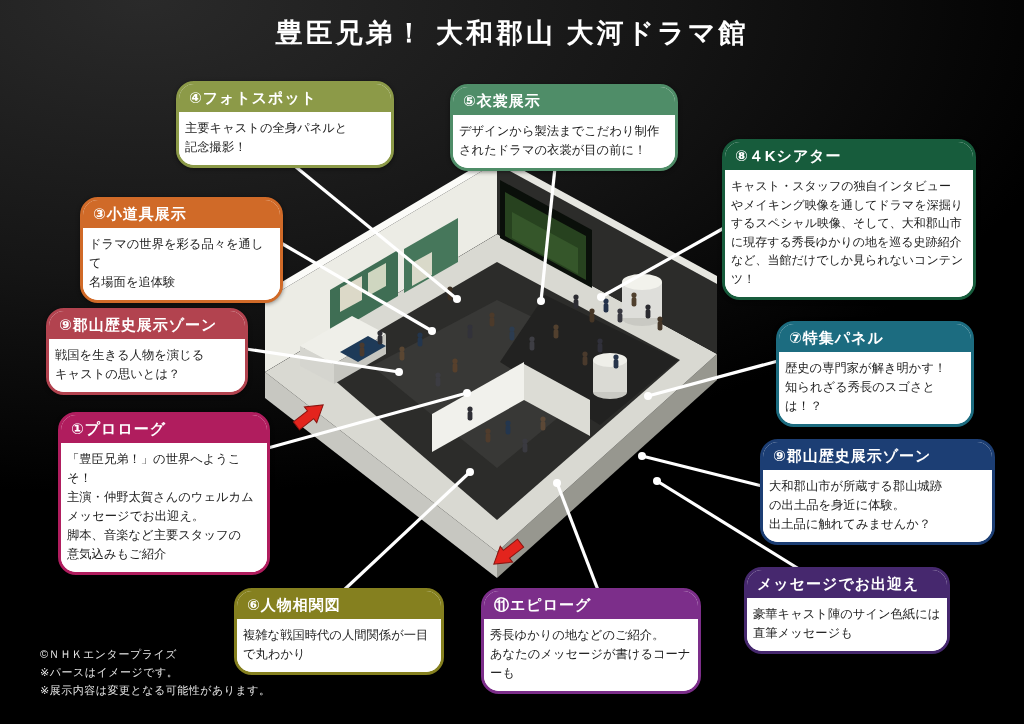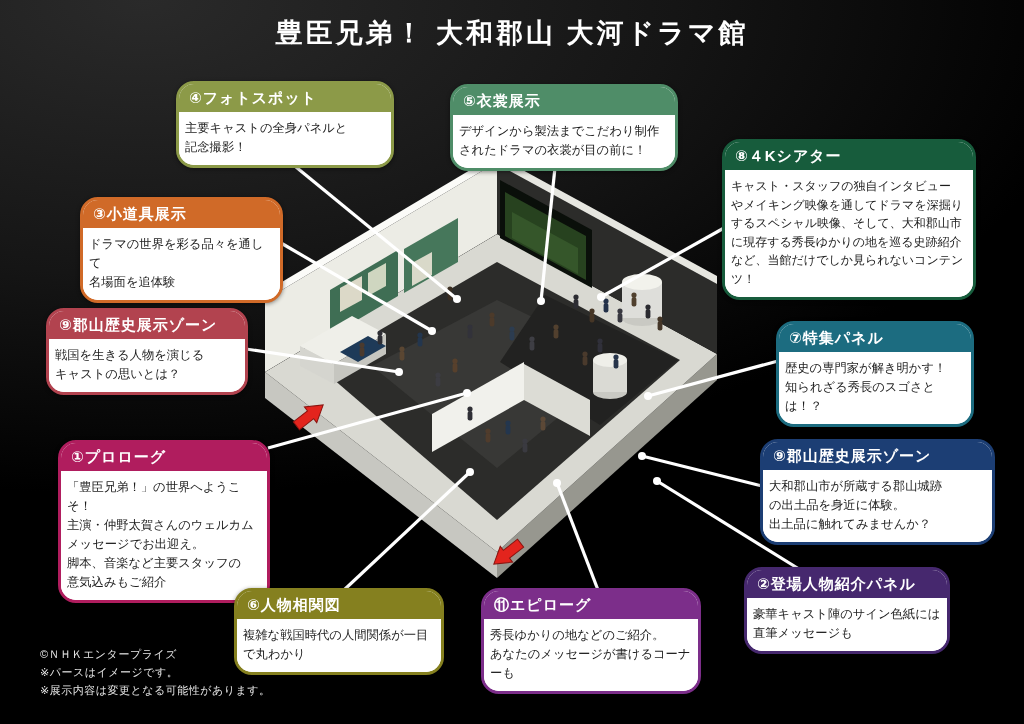--- a/index.html
+++ b/index.html
@@ -144,21 +144,21 @@
       <circle cx="601" cy="297" r="4"></circle>
     <circle cx="642" cy="456" r="4"></circle>
       <circle cx="657" cy="481" r="4"></circle>
     <circle cx="557" cy="483" r="4"></circle>
   </g>
 
   <polygon points="-16,-5 2,-5 2,-10 18,0 2,10 2,5 -16,5" transform="translate(309,416) rotate(-38)" stroke="#8a1410" stroke-width="1" style="fill: rgb(227, 36, 29);"></polygon>
   <polygon points="-16,-5 2,-5 2,-10 18,0 2,10 2,5 -16,5" transform="translate(508,553) rotate(142)" stroke="#8a1410" stroke-width="1" style="fill: rgb(227, 36, 29);"></polygon>
 </svg>
 
-<div class="callout" style="left: 58px; top: 440px; width: 212px; border-color: rgb(176, 29, 94);">
+<div class="callout" style="left: 58px; top: 412px; width: 212px; border-color: rgb(176, 29, 94);">
   <div class="callout-header" style="background-color: rgb(176, 29, 94);">①プロローグ</div>
   <div class="callout-body">「豊臣兄弟！」の世界へようこそ！
 主演・仲野太賀さんのウェルカム
 メッセージでお出迎え。
 脚本、音楽など主要スタッフの
 意気込みもご紹介</div>
 </div>
 
 <div class="callout" style="left: 46px; top: 308px; width: 202px; border-color: rgb(178, 67, 79);">
   <div class="callout-header" style="background-color: rgb(178, 67, 79);">⑨郡山歴史展示ゾーン</div>
@@ -206,21 +206,21 @@
 </div>
 
 <div class="callout" style="left: 760px; top: 439px; width: 235px; border-color: rgb(28, 62, 116);">
   <div class="callout-header" style="background-color: rgb(28, 62, 116);">⑨郡山歴史展示ゾーン</div>
   <div class="callout-body">大和郡山市が所蔵する郡山城跡
 の出土品を身近に体験。
 出土品に触れてみませんか？</div>
 </div>
 
 <div class="callout" style="left: 744px; top: 567px; width: 206px; border-color: rgb(70, 40, 110);">
-  <div class="callout-header" style="background-color: rgb(70, 40, 110);">②登場人物紹介パネル</div>
+  <div class="callout-header" style="background-color: rgb(70, 40, 110);">メッセージでお出迎え</div>
   <div class="callout-body">豪華キャスト陣のサイン色紙には
 直筆メッセージも</div>
 </div>
 
 <div class="callout" style="left: 481px; top: 588px; width: 220px; border-color: rgb(124, 46, 138);">
   <div class="callout-header" style="background-color: rgb(124, 46, 138);">⑪エピローグ</div>
   <div class="callout-body">秀長ゆかりの地などのご紹介。
 あなたのメッセージが書けるコーナーも</div>
 </div>
 

